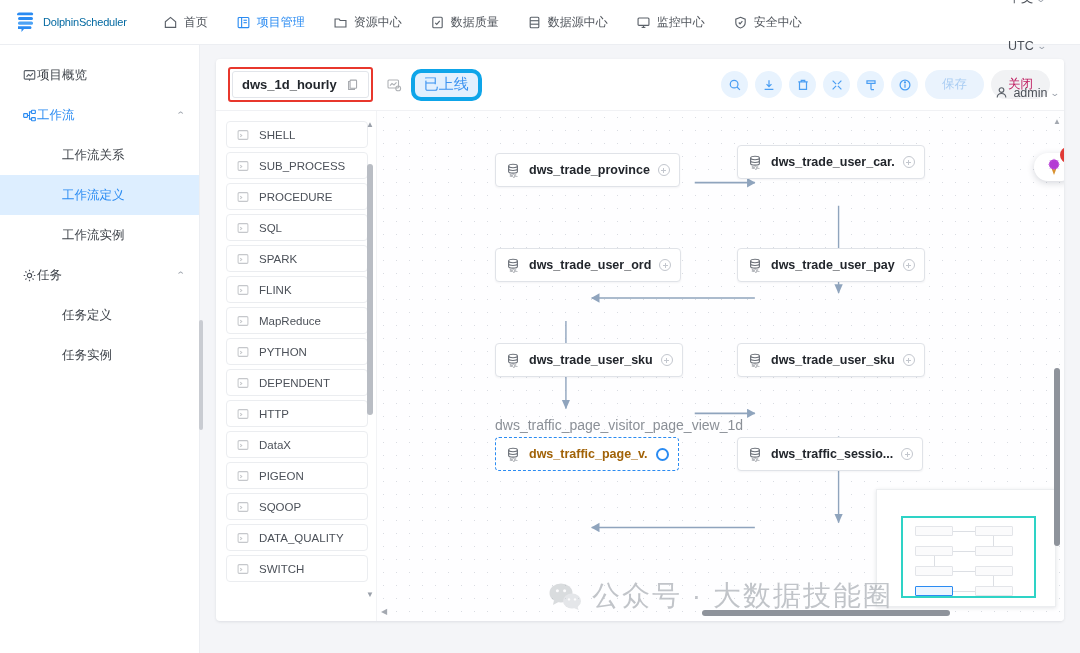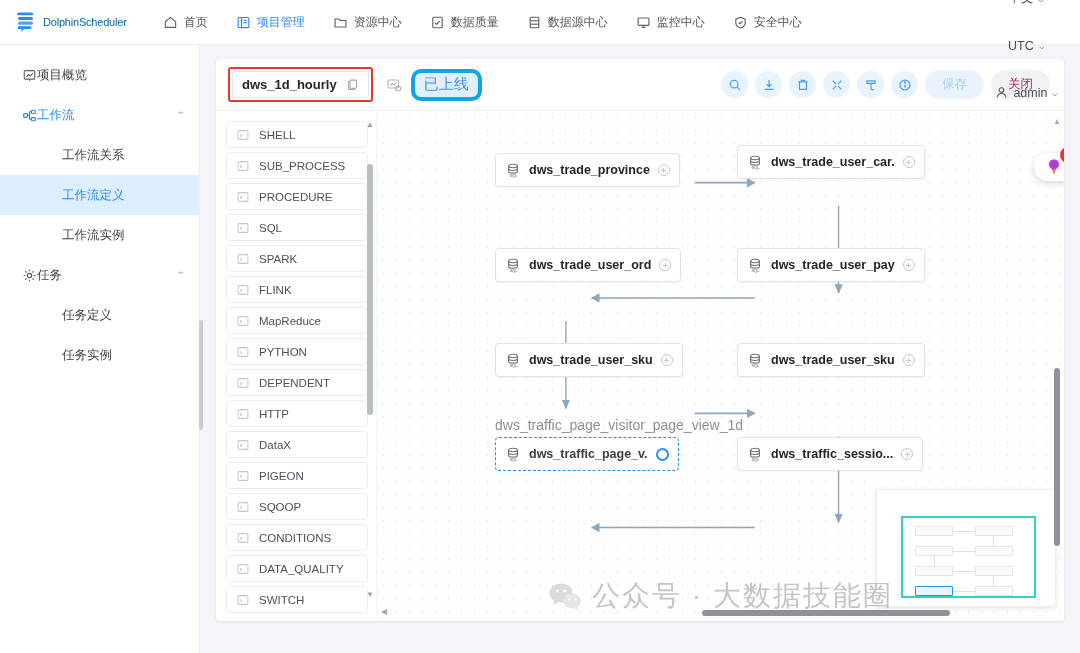--- a/index.html
+++ b/index.html
@@ -136,21 +136,21 @@
 
   .node {
     position: absolute; display: flex; align-items: center; gap: 8px;
     height: 34px; padding: 0 9px; background: #fff;
     border: 1px solid #e0e3e8; border-radius: 4px;
     font-size: 12.5px; font-weight: bold; color: #22262c;
     box-shadow: 0 1px 2px rgba(30,40,60,.05);
     white-space: nowrap; cursor: pointer;
   }
   .node.sel {
-    border: 1.5px dashed #2a8bf2; color: #404040; box-shadow: none;
+    border: 1.5px dashed #2a8bf2; color: #a16207; box-shadow: none;
   }
   .node-ico { width: 16px; height: 16px; flex: 0 0 16px; }
   .node-lbl { overflow: hidden; }
   .plus-dot {
     width: 12px; height: 12px; border-radius: 50%;
     border: 1px solid #c3c7ce; position: relative; flex: 0 0 12px;
   }
   .plus-dot:before, .plus-dot:after {
     content: ""; position: absolute; background: #c3c7ce;
   }
@@ -519,27 +519,20 @@
                 <path d="M4.8 7 L6.6 8.6 L4.8 10.2"></path>
               </svg>
               <span>PIGEON</span>
             </div>
             <div class="p-item">
               <svg class="p-ico" viewBox="0 0 16 16" fill="none" stroke="#8d9198" stroke-width="1.2">
                 <rect x="2.4" y="3" width="11.2" height="10" rx="1.2"></rect>
                 <path d="M4.8 7 L6.6 8.6 L4.8 10.2"></path>
               </svg>
               <span>SQOOP</span>
-            </div>
-            <div class="p-item">
-              <svg class="p-ico" viewBox="0 0 16 16" fill="none" stroke="#8d9198" stroke-width="1.2">
-                <rect x="2.4" y="3" width="11.2" height="10" rx="1.2"></rect>
-                <path d="M4.8 7 L6.6 8.6 L4.8 10.2"></path>
-              </svg>
-              <span>CONDITIONS</span>
             </div>
             <div class="p-item">
               <svg class="p-ico" viewBox="0 0 16 16" fill="none" stroke="#8d9198" stroke-width="1.2">
                 <rect x="2.4" y="3" width="11.2" height="10" rx="1.2"></rect>
                 <path d="M4.8 7 L6.6 8.6 L4.8 10.2"></path>
               </svg>
               <span>DATA_QUALITY</span>
             </div>
             <div class="p-item">
               <svg class="p-ico" viewBox="0 0 16 16" fill="none" stroke="#8d9198" stroke-width="1.2">

